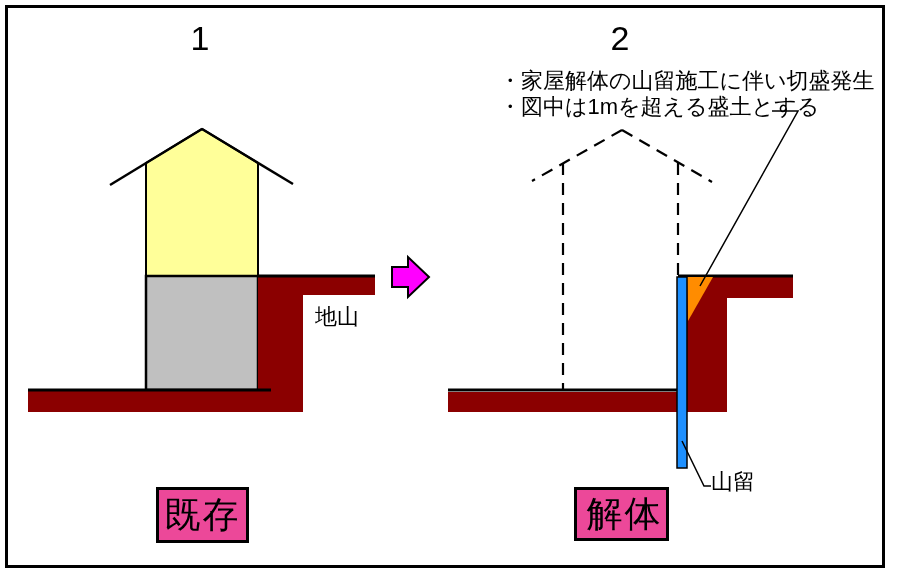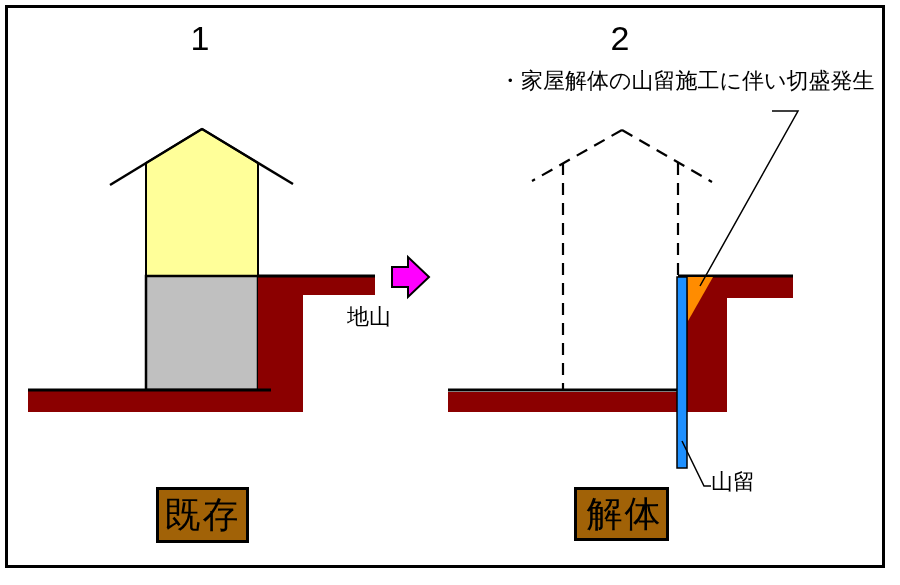--- a/index.html
+++ b/index.html
@@ -23,26 +23,26 @@
   .ln{stroke:#000;stroke-width:2.5;fill:none;}
   .ln-thick{stroke:#000;stroke-width:3;fill:none;}
   .ln-thin{stroke:#000;stroke-width:1.5;fill:none;}
   .ln-dashed{stroke:#000;stroke-width:2.2;fill:none;stroke-dasharray:12 8;}
 
   .txt{position:absolute;white-space:nowrap;}
   .panel-number{width:60px;text-align:center;font-size:34px;line-height:34px;}
   .num-1{left:170px;top:21px;}
   .num-2{left:590px;top:21px;}
   .notes{left:452px;top:68px;font-size:22px;line-height:26px;margin-left:47px;}
-  .ground-label{left:315px;top:302px;font-size:22px;margin-left:32px;}
+  .ground-label{left:315px;top:302px;font-size:22px;}
   .wall-label{left:711px;top:467px;font-size:22px;}
   .caption-box{
     position:absolute;border:3px solid #000;box-sizing:border-box;
     display:flex;align-items:center;justify-content:center;
-    font-size:36px;letter-spacing:2px;background:#a16207;
+    font-size:36px;letter-spacing:2px;background:#ec4899;
   }
   .caption-left{left:156px;top:487px;width:93px;height:56px;}
   .caption-right{left:574px;top:487px;width:95px;height:54px;padding-left:6px;}
 </style>
 </head>
 <body>
 
 <div class="stage">
 
   <div class="frame"></div>
@@ -72,20 +72,21 @@
 
     <polyline class="ln-thin" points="772,111 798,111 700,286"></polyline>
     <polyline class="ln-thin" points="682,441 704,486 711,486"></polyline>
   </svg>
 
   <div class="txt panel-number num-1">1</div>
   <div class="txt panel-number num-2">2</div>
 
   <div class="txt notes">
     <div>・家屋解体の山留施工に伴い切盛発生</div>
+    <div>・図中は1mを超える盛土とする</div>
   </div>
 
   <div class="txt ground-label">地山</div>
   <div class="txt wall-label">山留</div>
 
   <div class="caption-box caption-left">
     <span>既存</span>
   </div>
   <div class="caption-box caption-right">
     <span>解体</span>

